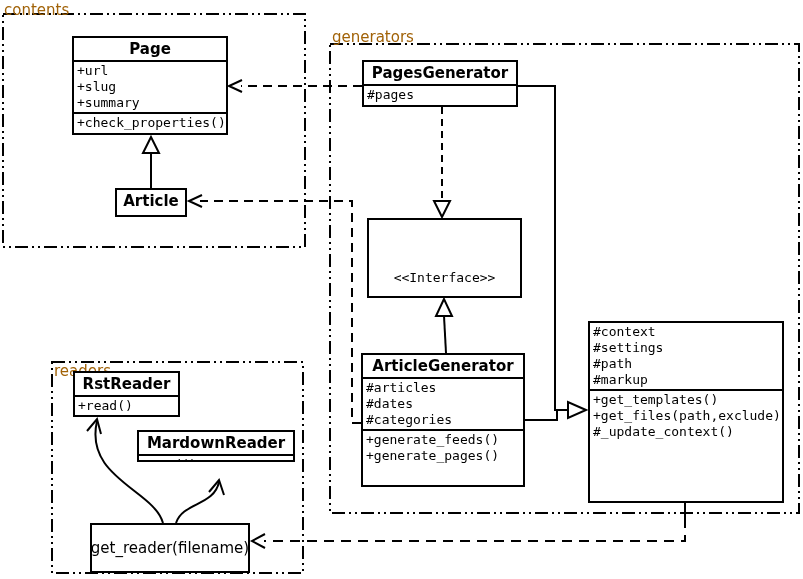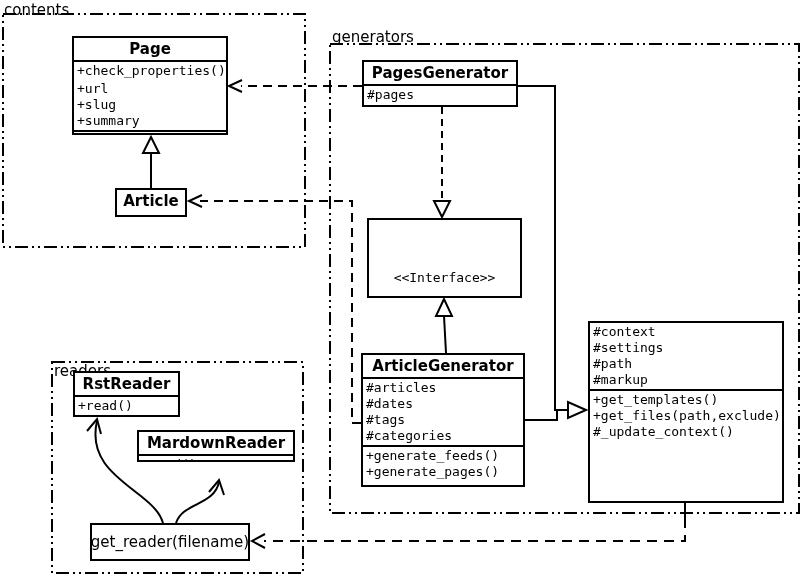--- a/index.html
+++ b/index.html
@@ -1,19 +1,19 @@
 <!DOCTYPE html>
 <html><head>
 <meta charset="utf-8">
 <style>
   html,body{margin:0;padding:0;background:#fff;}
   #stage{position:relative;width:803px;height:579px;background:#ffffff;
          font-family:"DejaVu Sans",sans-serif;color:#000;overflow:hidden;}
   #connectors{position:absolute;left:0;top:0;width:803px;height:579px;}
-  .pkg-label{position:absolute;font:15px "DejaVu Sans",sans-serif;color:#000000;white-space:pre;}
+  .pkg-label{position:absolute;font:15px "DejaVu Sans",sans-serif;color:#a16207;white-space:pre;}
   .cls{position:absolute;background:#fff;border:2px solid #000;box-sizing:border-box;overflow:hidden;}
   .cls .title{font:bold 15px "DejaVu Sans",sans-serif;text-align:center;
               line-height:20px;padding:1px 3px;border-bottom:2px solid #000;white-space:pre;}
   .cls .title.single{border-bottom:none;}
   .sec{padding:1px 0;border-bottom:2px solid #000;}
   .sec.last{border-bottom:none;}
   .row{font:13px "DejaVu Sans Mono",monospace;line-height:16px;padding-left:3px;white-space:pre;}
   .stereo{font:13px "DejaVu Sans Mono",monospace;line-height:16px;text-align:center;white-space:pre;}
   .plainbox{position:absolute;background:#fff;border:2px solid #000;box-sizing:border-box;
             display:flex;align-items:center;justify-content:center;
@@ -77,27 +77,27 @@
       <polyline points="209,492 219,480 224,495"></polyline>
     </g>
   </svg>
 
   <div class="pkg-label" style="left:4px;top:1px;">contents</div>
   <div class="pkg-label" style="left:332px;top:28px;">generators</div>
   <div class="pkg-label" style="left:54px;top:362px;">readers</div>
 
   <div class="cls" style="left:72px;top:36px;width:156px;height:99px;">
     <div class="title">Page</div>
-    <div class="sec last">
-      <div class="row">+check_properties()</div>
-    </div>
     <div class="sec">
       <div class="row">+url</div>
       <div class="row">+slug</div>
       <div class="row">+summary</div>
+    </div>
+    <div class="sec last">
+      <div class="row">+check_properties()</div>
     </div>
   </div>
 
   <div class="cls" style="left:115px;top:188px;width:72px;height:29px;">
     <div class="title single">Article</div>
   </div>
 
   <div class="cls" style="left:362px;top:60px;width:156px;height:47px;">
     <div class="title">PagesGenerator</div>
     <div class="sec last">
@@ -111,21 +111,20 @@
       
     </div>
 
   </div>
 
   <div class="cls" style="left:361px;top:353px;width:164px;height:134px;">
     <div class="title">ArticleGenerator</div>
     <div class="sec">
       <div class="row">#articles</div>
       <div class="row">#dates</div>
-      <div class="row">#tags</div>
       <div class="row">#categories</div>
     </div>
     <div class="sec last">
       <div class="row">+generate_feeds()</div>
       <div class="row">+generate_pages()</div>
     </div>
   </div>
 
   <div class="cls" style="left:588px;top:321px;width:196px;height:182px;">
     <div class="sec">
@@ -148,17 +147,17 @@
     </div>
   </div>
 
   <div class="cls" style="left:137px;top:430px;width:158px;height:32px;">
     <div class="title">MardownReader</div>
     <div class="sec last">
       <div class="row">+read()</div>
     </div>
   </div>
 
-  <div class="plainbox" style="left:90px;top:523px;width:160px;height:38px;">
+  <div class="plainbox" style="left:90px;top:523px;width:160px;height:50px;">
     <span>get_reader(filename)</span>
   </div>
 
 </div>
 
 </body></html>

